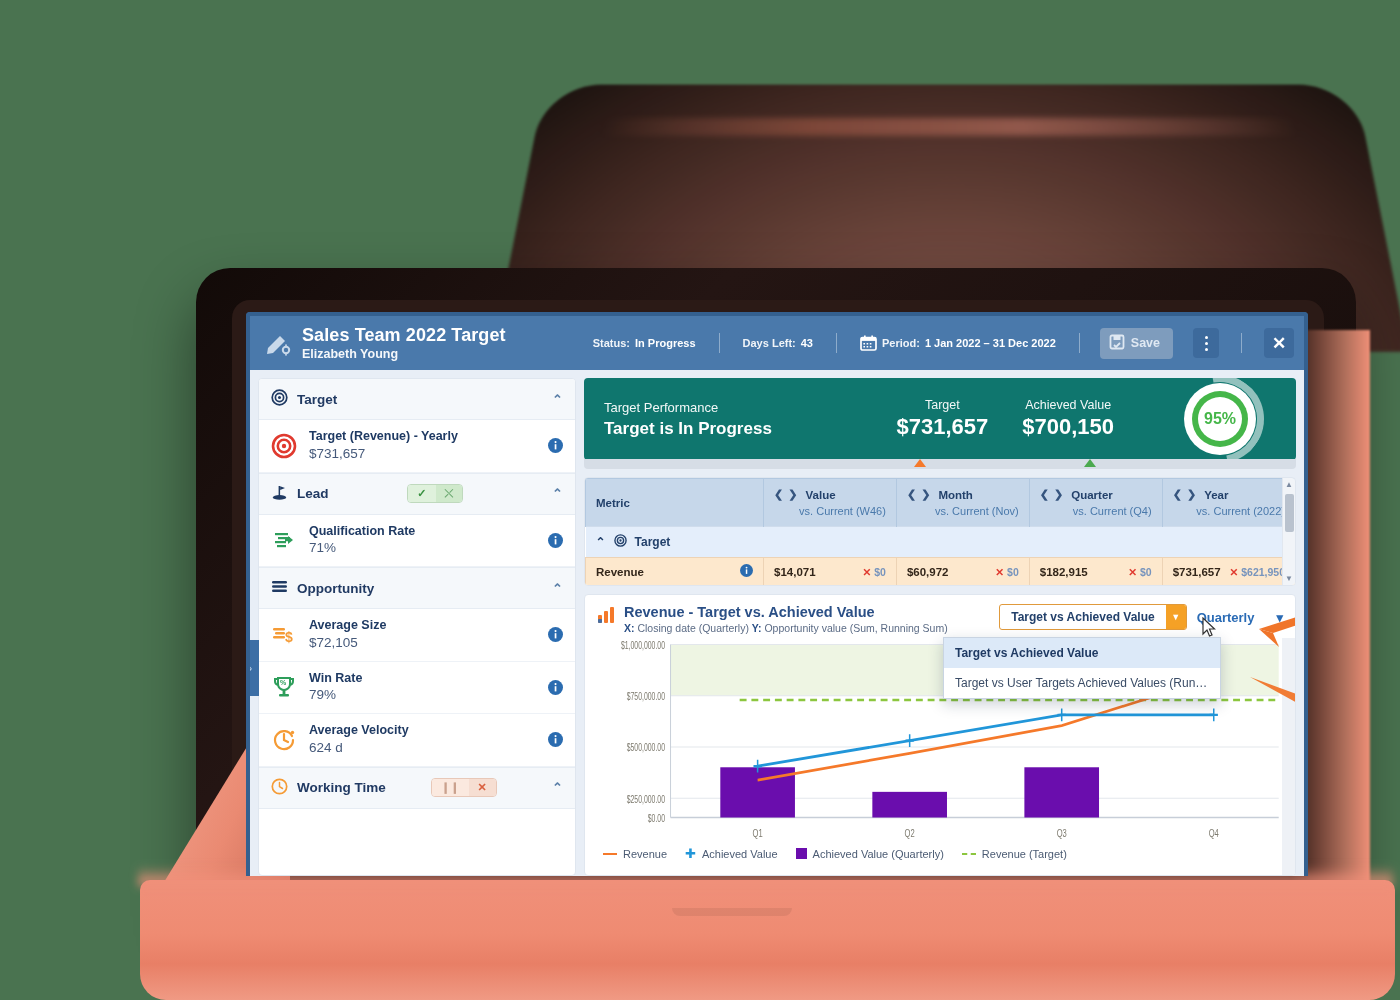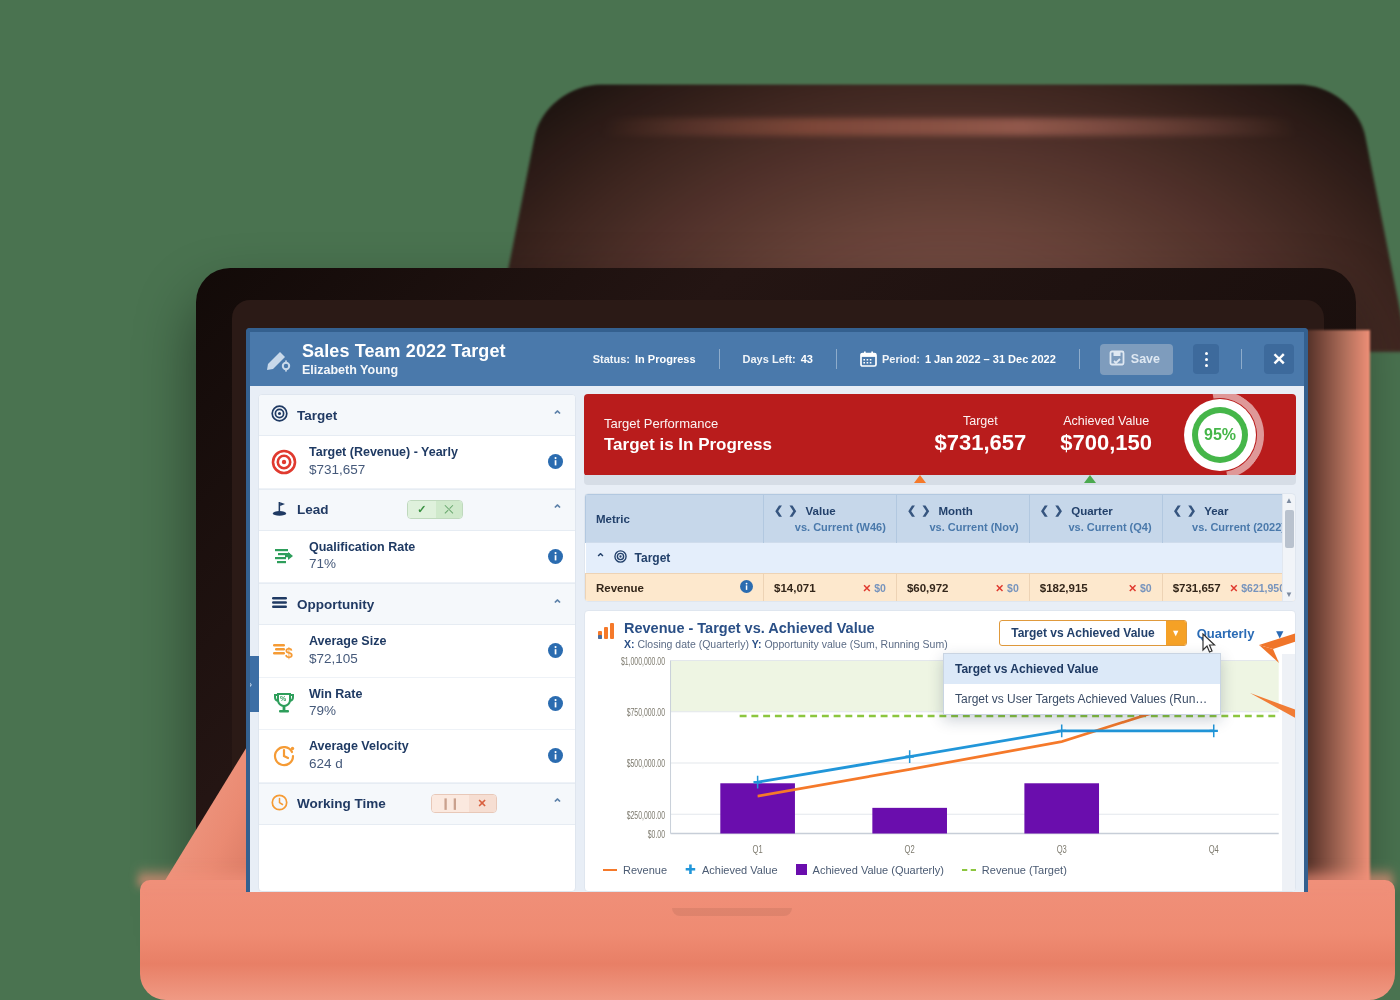--- a/index.html
+++ b/index.html
@@ -66,21 +66,21 @@
   }
   .hinge-right {
     position:absolute; left:1290px; top:330px; width:80px; height:560px;
     background:linear-gradient(90deg,#2a1814 0%, #6f4236 35%, #b2705c 70%, #ef8f77 100%);
     filter: blur(1px);
   }
 
   
   #app-window {
     position: absolute;
-    left: 246px; top: 328px; width: 1062px; height: 564px;
+    left: 246px; top: 312px; width: 1062px; height: 564px;
     background: #e8eef6;
     border: 4px solid #34608f;
     border-bottom: none;
     border-radius: 4px 4px 0 0;
     overflow: hidden;
     display: flex; flex-direction: column;
   }
 
   
   .titlebar {
@@ -157,22 +157,22 @@
     position:absolute; left:-8px; top:270px; width:17px; height:56px;
     background:#3c6ea5; border-radius:3px 0 0 3px;
     display:flex;align-items:center;justify-content:center;color:#cfe0f1;font-size:10px;
   }
 
   
   .right-col{ flex:1; min-width:0; display:flex; flex-direction:column; gap:8px; }
 
   
   .perf-banner{
-    background:#b91c1c; border-radius:4px; height:82px;
-    display:flex; align-items:center; padding:0 0 0 20px; color:#fff; position:relative; overflow:hidden;
+    background:#0f766e; border-radius:4px; height:82px;
+    display:flex; align-items:center; padding:0 0 0 20px; color:#fff; position:relative; overflow:hidden;gap:38px;
   }
   .pb-left .pb-cap{ font-size:13px; opacity:.95;}
   .pb-left .pb-main{ font-size:17px; font-weight:bold; margin-top:4px;}
   .pb-nums{ margin-left:auto; display:flex; gap:34px; text-align:center; padding-right:26px;}
   .pb-num .cap{ font-size:12.5px; opacity:.95;}
   .pb-num .val{ font-size:22px; font-weight:bold; margin-top:2px;}
   .pb-gauge{ position:relative; width:118px; height:82px; flex:0 0 118px;}
   .ring-outer{
     position:absolute; left:6px; top:5px; width:72px;height:72px;border-radius:50%;
     background:#fff;
@@ -203,21 +203,21 @@
   .card-head{ display:flex;align-items:center;gap:8px; padding:9px 12px; font-size:13.5px; font-weight:bold; color:#2a4f86;}
   .sum-card{ flex:0 0 auto;}
   .tbl{ width:100%; border-collapse:collapse; table-layout:fixed; font-size:11.5px;}
   .tbl th{
     background:#c6d7ea; border-left:1px solid #b2c8e0; border-top:1px solid #b2c8e0;
     padding:9px 10px; text-align:left; vertical-align:middle; color:#23416b; font-weight:bold;
   }
   .th-metric{ width:178px; }
   .th-top{ display:flex; align-items:center; gap:7px;}
   .arrows{ color:#36557f; font-weight:bold; letter-spacing:1px; font-size:11px;}
-  .th-sub{ color:#4a79ab; font-weight:700; font-size:11px; text-align:right; margin-top:4px;}
+  .th-sub{ color:#4a79ab; font-weight:400; font-size:11px; text-align:right; margin-top:4px;}
   .grp-tr td{
     background:#e4eefb; border-top:1px solid #cfdcec; padding:7px 10px;
     color:#23416b; font-weight:bold; font-size:12px;
   }
   .grp-tr .gwrap{ display:flex; align-items:center; gap:8px;}
   .data-tr td{
     background:#fde8cd; border-top:1px solid #edd3b5; border-left:1px solid #edd3b5;
     padding:6px 10px; color:#33261a; font-weight:bold; font-size:11.5px; white-space:nowrap;
   }
   .cellflex{ display:flex; align-items:center;}

